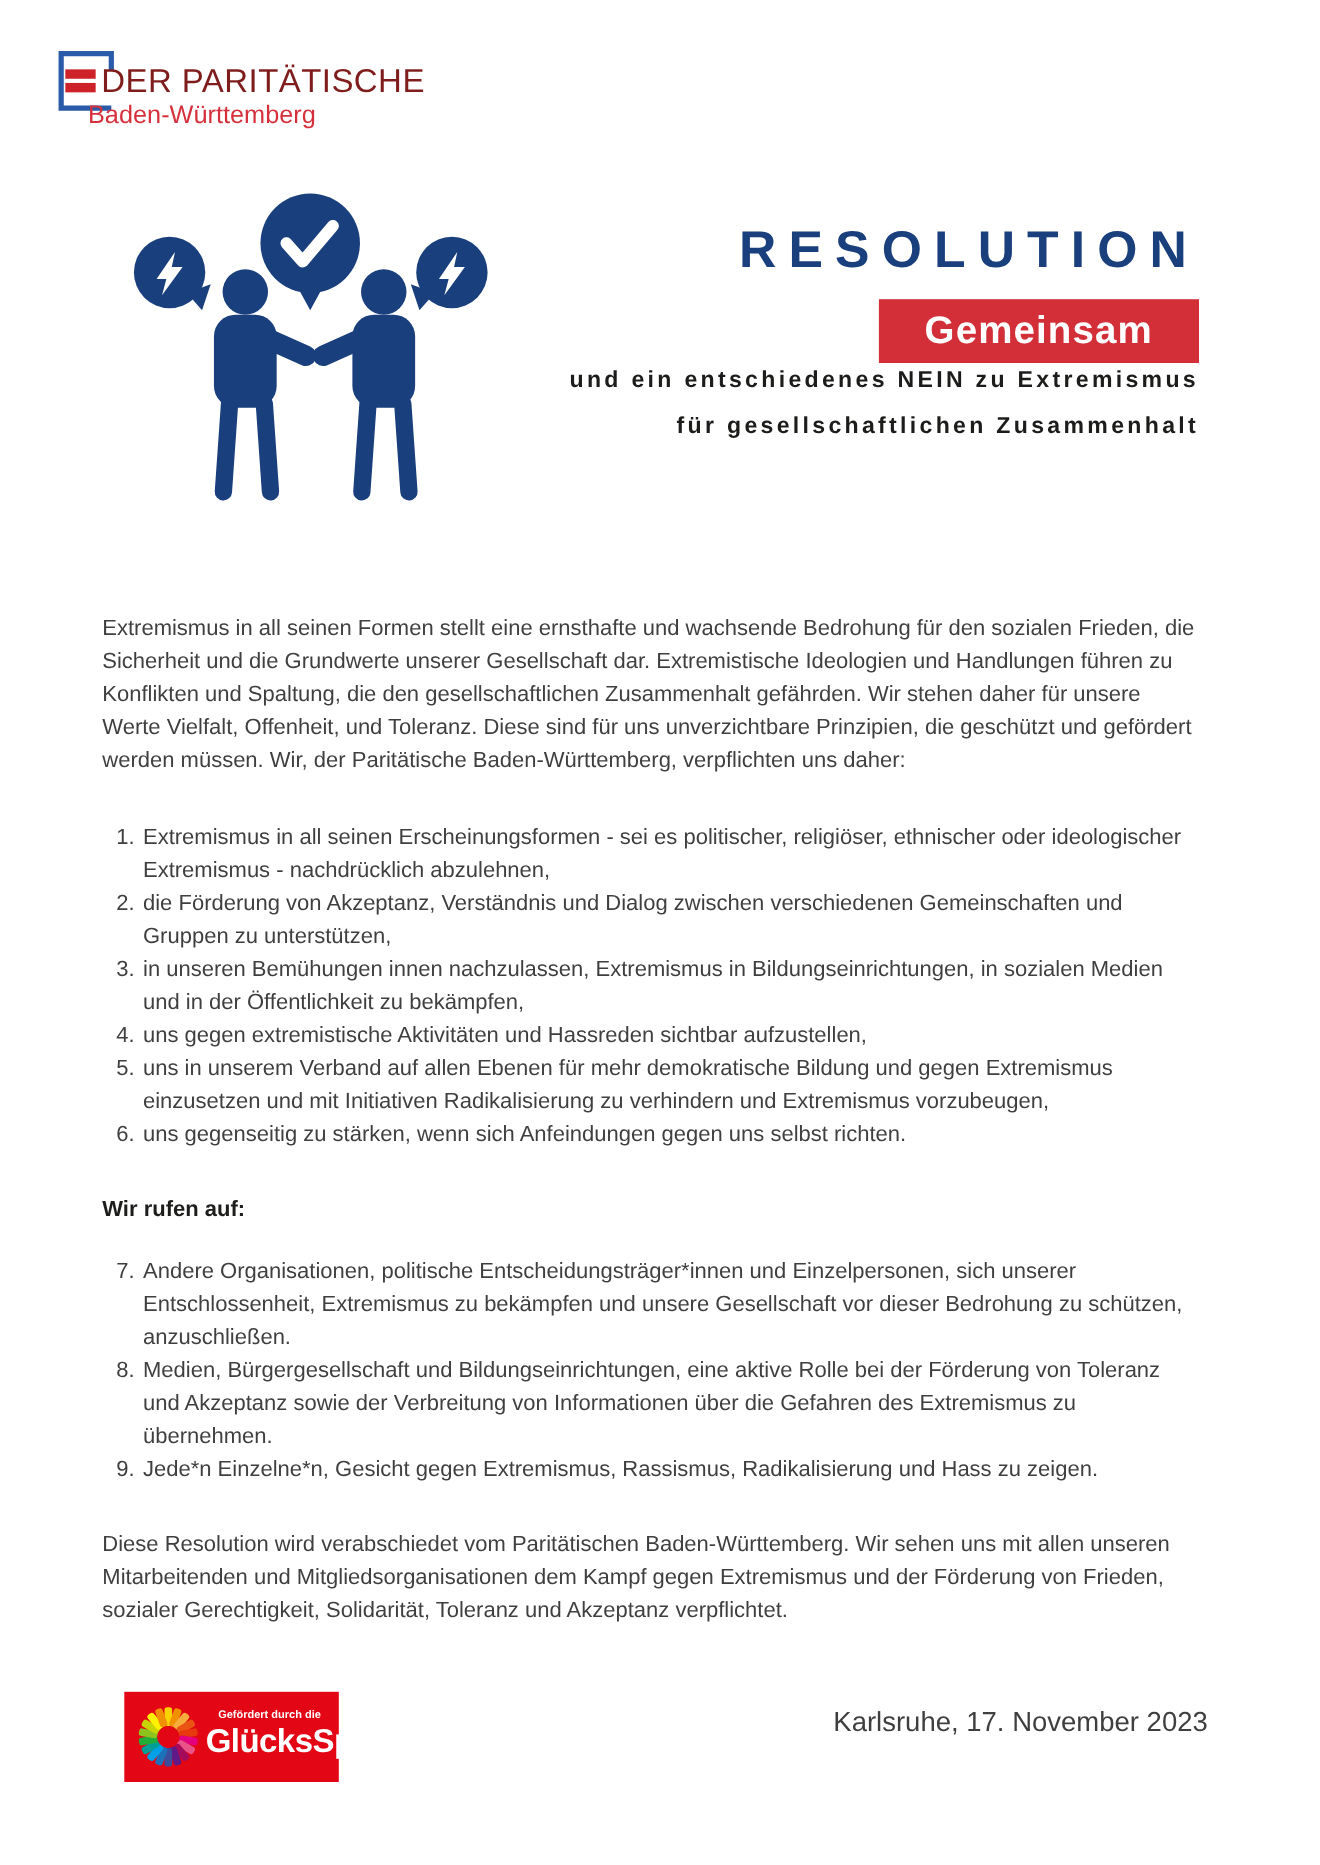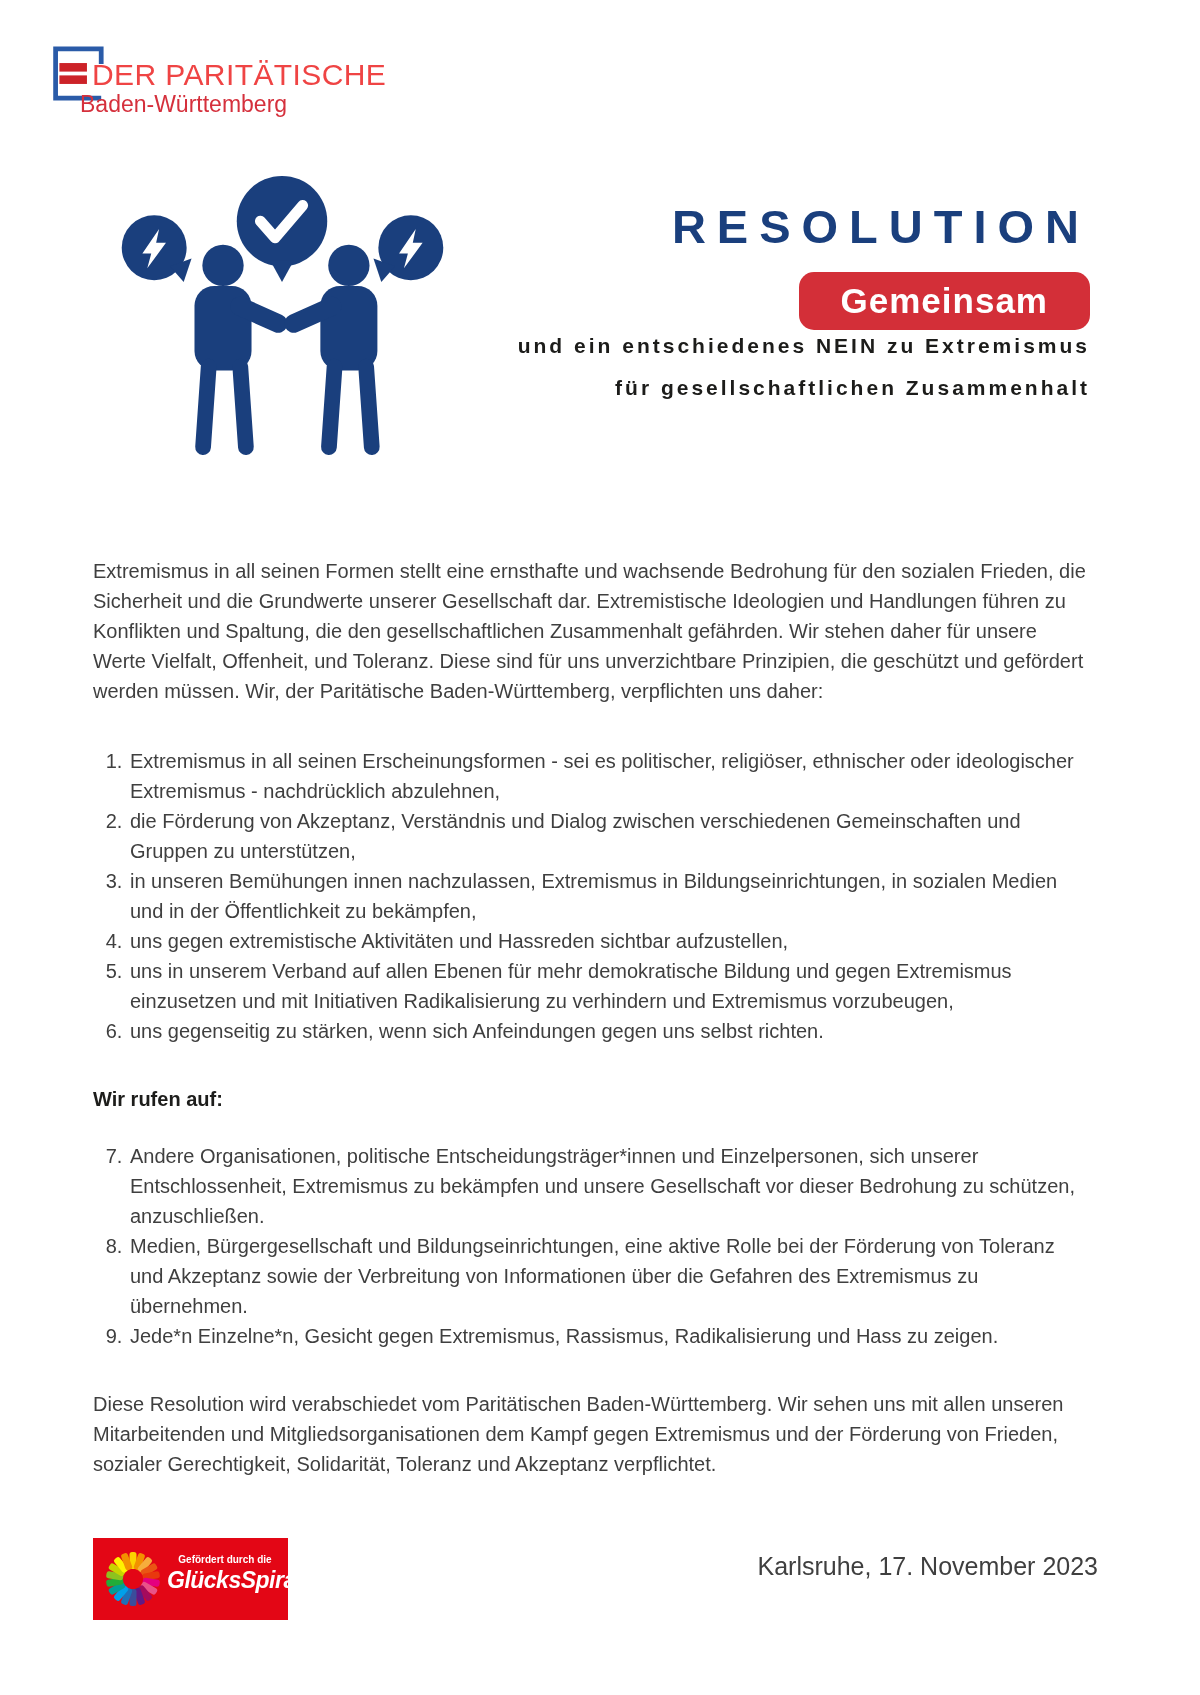--- a/index.html
+++ b/index.html
@@ -9,57 +9,56 @@
     color:#3f3f3f;
     position:relative;
     overflow:hidden;
   }
   .page{position:relative;width:1200px;height:1695px;background:#fff;}
 
   
   .brand{position:absolute;left:48px;top:45px;display:flex;align-items:flex-start;}
   .brand-icon{width:57px;height:57px;flex:0 0 auto;}
   .brand-text{margin-left:-13px;padding-top:15px;line-height:1;}
-  .org-name{color:#ef4444;font-size:30px;letter-spacing:0.4px;font-weight:normal;}
+  .org-name{color:#7f1d1d;font-size:30px;letter-spacing:0.4px;font-weight:normal;}
   .org-region{color:#d5303c;font-size:23px;margin-top:3px;margin-left:-12px;}
 
   
   .hero-illustration{position:absolute;left:110px;top:170px;width:345px;height:295px;}
   .title-block{position:absolute;left:480px;top:203px;width:610px;text-align:right;}
   .resolution-title{
     font-size:47px;font-weight:bold;color:#1a3f7d;
     letter-spacing:11px;line-height:1;white-space:nowrap;
   }
   .banner{
     display:inline-block;margin-top:22px;background:#d32f38;color:#ffffff;
     font-size:35px;font-weight:bold;line-height:40px;padding:9px 42px;
     letter-spacing:1px;
-    border-radius:15px;
   }
   .subtitle{
     margin-top:10px;color:#1c1c1a;font-weight:bold;
     font-size:21px;line-height:32px;letter-spacing:3px;white-space:nowrap;
   }
 
   
   .doc-body{position:absolute;left:93px;top:556px;width:1000px;font-size:20px;line-height:30px;}
   .doc-body p{margin:0;}
   ol{margin:40px 0 0 0;padding-left:35px;}
   ol li{margin:0;padding-left:2px;}
   .call-heading{margin-top:38px !important;font-weight:bold;color:#1d1d1b;}
   ol.calls{margin-top:27px;}
   .closing{margin-top:38px !important;}
 
   
   .footer{position:absolute;left:93px;right:102px;top:1538px;display:flex;justify-content:space-between;align-items:flex-start;}
-  .glucks{position:relative;width:195px;height:82px;background:#e30615;flex:0 0 auto;}
+  .glucks{position:relative;width:195px;height:82px;background:#e30615;flex:0 0 auto;margin-left:20px;}
   .glucks-pinwheel{position:absolute;left:8px;top:9px;width:64px;height:64px;}
   .glucks-text{position:absolute;left:74px;top:17px;width:116px;text-align:center;color:#ffffff;line-height:1;}
   .glucks-small{font-size:10px;font-weight:bold;}
-  .glucks-name{font-size:23px;font-weight:bold;font-style:italic;margin-top:4px;letter-spacing:-0.5px;white-space:nowrap;}
+  .glucks-name{font-size:30px;font-weight:bold;margin-top:4px;letter-spacing:-0.5px;white-space:nowrap;}
   .dateline{margin-top:14px;font-size:25px;color:#3f3f3f;}
 </style>
 </head>
 <body>
 
 <div class="page">
 
   <header class="brand">
     <span class="brand-icon">
       <svg viewBox="0 0 60 60" width="57" height="57">

